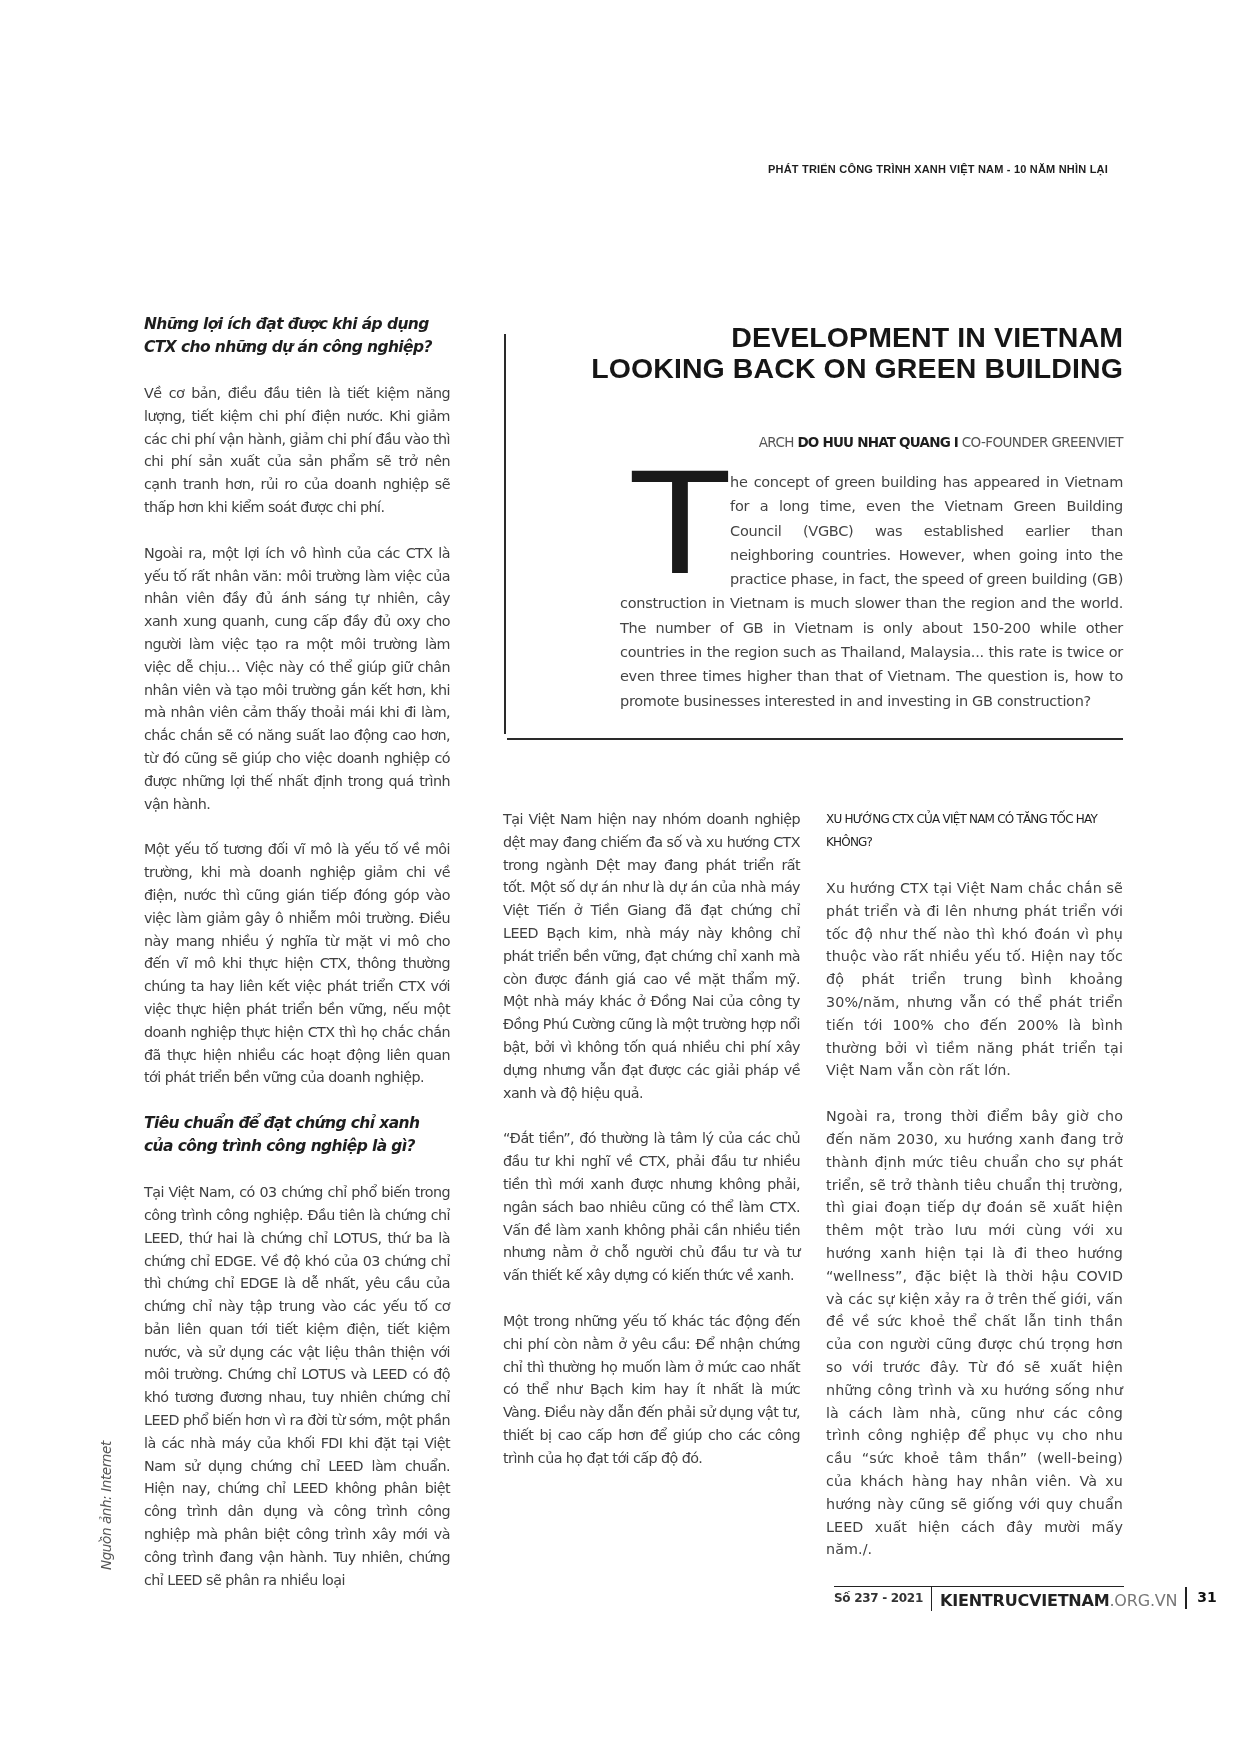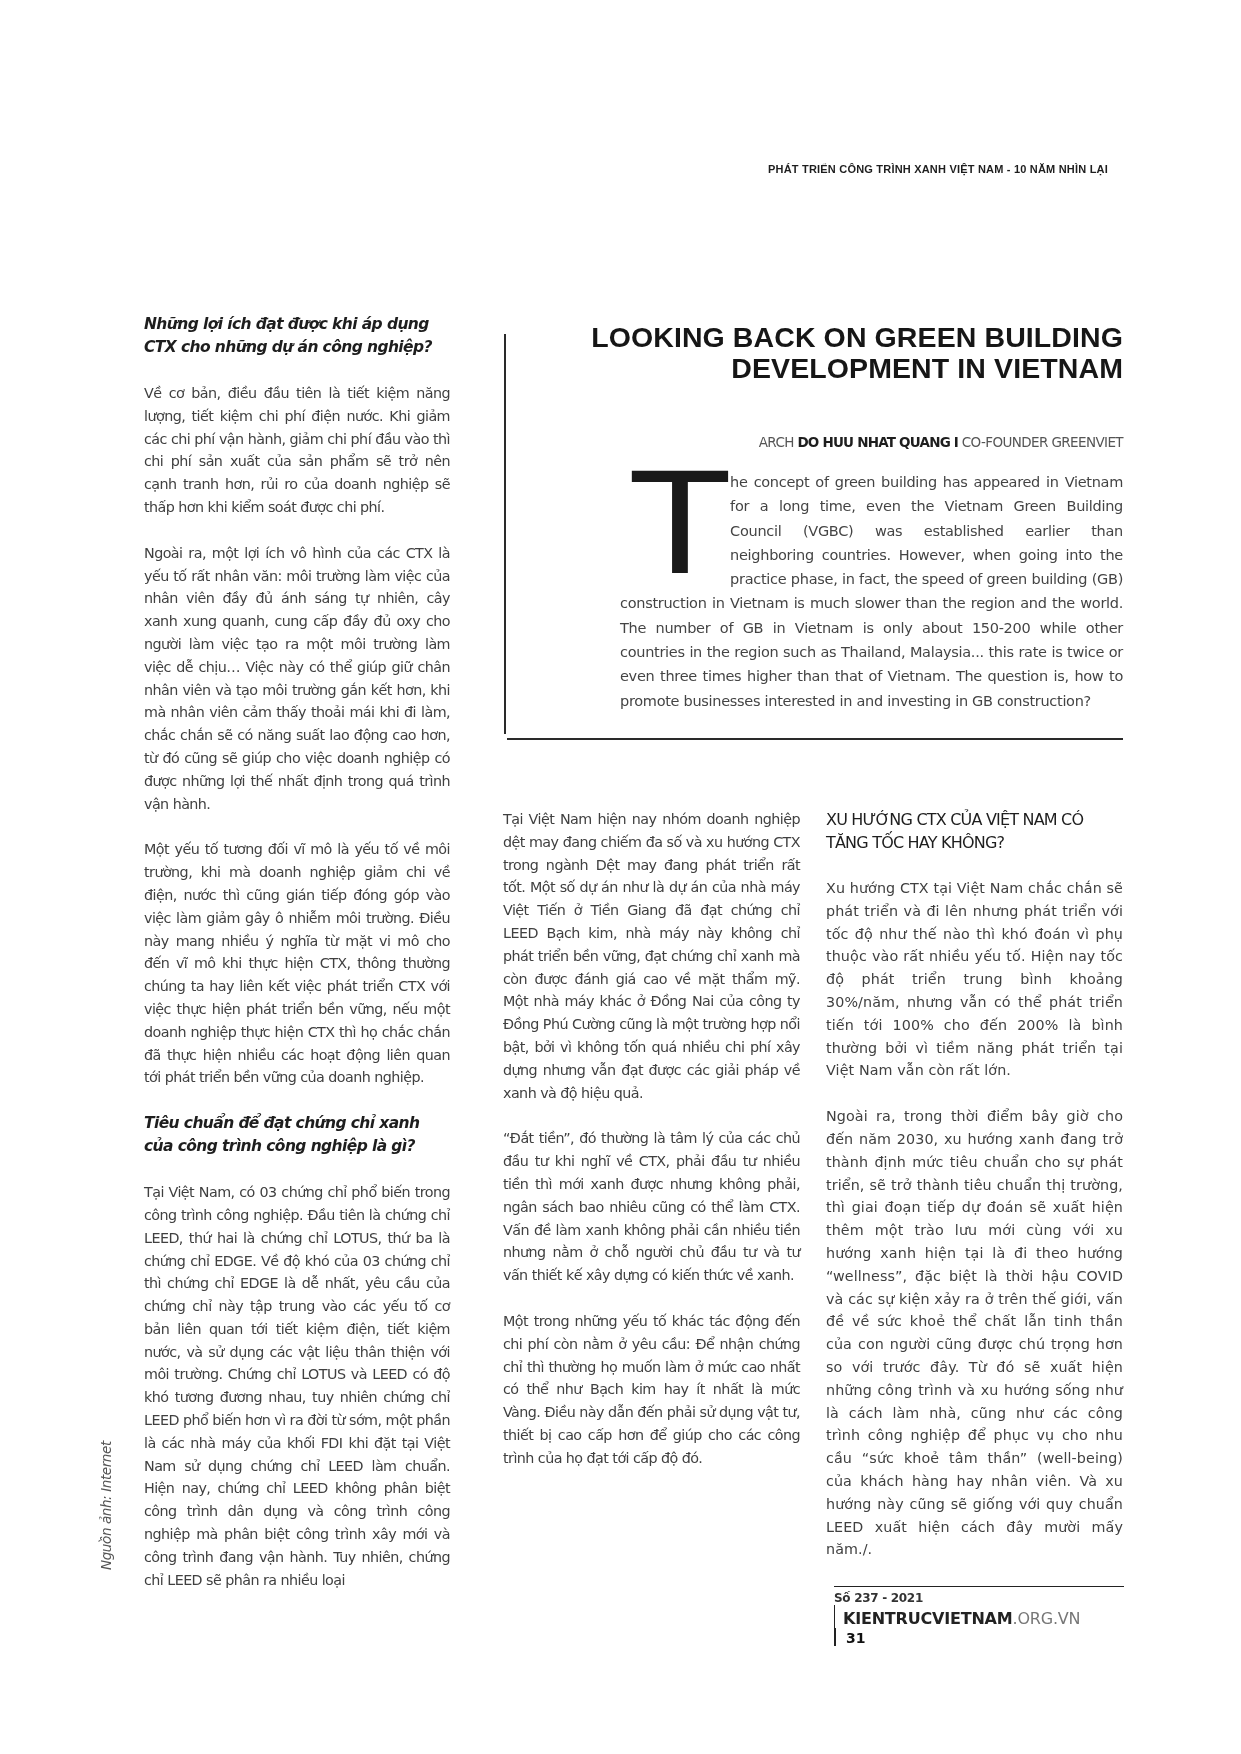--- a/index.html
+++ b/index.html
@@ -8,21 +8,21 @@
 
   .running-head { position: absolute; top: 163px; right: 133px;
     font-family: "Liberation Sans", sans-serif; font-weight: bold; font-size: 11px;
     color: #1e1e1e; letter-spacing: 0.2px; }
 
   .col { position: absolute; font-size: 14.3px; line-height: 22.8px; text-align: justify;
     font-family: "DejaVu Sans", sans-serif; color: #404040; letter-spacing: -0.55px; }
   .col p { margin: 0 0 23px 0; }
   .col h3.q { margin: 0 0 23px 0; font-style: italic; font-weight: bold; font-size: 15.5px;
     line-height: 23px; color: #1e1e1e; letter-spacing: -0.6px; text-align: left; }
-  .col h3.caps { margin: 0 0 23px 0; font-weight: normal; font-size: 16px; line-height: 23px;
+  .col h3.caps { margin: 0 0 23px 0; font-weight: normal; font-size: 12px; line-height: 23px;
     color: #1e1e1e; letter-spacing: -0.8px; text-align: left; }
 
   #col1 { left: 144px; top: 313px; width: 306px; }
   #col2 { left: 503px; top: 808px; width: 297px; }
   #col3 { left: 826px; top: 808px; width: 297px; letter-spacing: 0.1px; }
 
   .title-box { position: absolute; left: 503px; top: 322px; width: 620px; }
   .v-rule { position: absolute; left: 504px; top: 334px; width: 1.5px; height: 400px; background: #2a2a2a; }
   .h-rule { position: absolute; left: 507px; top: 738px; width: 616px; height: 1.5px; background: #2a2a2a; }
 
@@ -36,21 +36,21 @@
   .intro { position: absolute; left: 620px; top: 470px; width: 503px; font-size: 14.5px; line-height: 24.3px;
     text-align: justify; color: #444; font-family: "DejaVu Sans", sans-serif; letter-spacing: -0.3px; }
   .intro .dropcap { float: left; font-family: "Liberation Sans", sans-serif; font-size: 148px; line-height: 112px;
     height: 118px; margin: -4px 12px 0 8px; color: #1a1a1a; font-weight: normal; transform: scaleX(1.15); transform-origin: left; }
   .intro .first { margin: 0; }
 
   .credit { position: absolute; left: 98px; top: 1570px; transform: rotate(-90deg); transform-origin: left top;
     font-style: italic; font-size: 13.5px; color: #555; white-space: nowrap; font-family: "DejaVu Sans", sans-serif; letter-spacing: -0.4px; }
 
   .footer { position: absolute; top: 1586px; left: 834px; width: 290px; height: 24px; border-top: 1.5px solid #222;
-    display: flex; align-items: flex-start; font-family: "DejaVu Sans", sans-serif; flex-direction: column; }
+    display: flex; align-items: flex-start; font-family: "DejaVu Sans", sans-serif; }
   .footer .issue { font-weight: bold; font-size: 12px; color: #333; padding: 4px 8px 0 0; white-space: nowrap; letter-spacing: -0.3px; }
   .footer .site { border-left: 1.5px solid #222; height: 20px; padding: 4px 8px 0 8px; font-size: 16px; white-space: nowrap; letter-spacing: -0.2px; }
   .footer .site b { color: #222; }
   .footer .site span.dom { color: #777; font-weight: normal; }
   .footer .page { border-left: 2px solid #222; height: 20px; padding: 2px 0 0 10px; font-weight: bold; font-size: 14px; color: #111; }
 </style>
 </head>
 <body>
 
 <div class="running-head">PHÁT TRIỂN CÔNG TRÌNH XANH VIỆT NAM - 10 NĂM NHÌN LẠI</div>
@@ -61,22 +61,22 @@
   <p>Ngoài ra, một lợi ích vô hình của các CTX là yếu tố rất nhân văn: môi trường làm việc của nhân viên đầy đủ ánh sáng tự nhiên, cây xanh xung quanh, cung cấp đầy đủ oxy cho người làm việc tạo ra một môi trường làm việc dễ chịu… Việc này có thể giúp giữ chân nhân viên và tạo môi trường gắn kết hơn, khi mà nhân viên cảm thấy thoải mái khi đi làm, chắc chắn sẽ có năng suất lao động cao hơn, từ đó cũng sẽ giúp cho việc doanh nghiệp có được những lợi thế nhất định trong quá trình vận hành.</p>
   <p>Một yếu tố tương đối vĩ mô là yếu tố về môi trường, khi mà doanh nghiệp giảm chi về điện, nước thì cũng gián tiếp đóng góp vào việc làm giảm gây ô nhiễm môi trường. Điều này mang nhiều ý nghĩa từ mặt vi mô cho đến vĩ mô khi thực hiện CTX, thông thường chúng ta hay liên kết việc phát triển CTX với việc thực hiện phát triển bền vững, nếu một doanh nghiệp thực hiện CTX thì họ chắc chắn đã thực hiện nhiều các hoạt động liên quan tới phát triển bền vững của doanh nghiệp.</p>
   <h3 class="q">Tiêu chuẩn để đạt chứng chỉ xanh của công trình công nghiệp là gì?</h3>
   <p>Tại Việt Nam, có 03 chứng chỉ phổ biến trong công trình công nghiệp. Đầu tiên là chứng chỉ LEED, thứ hai là chứng chỉ LOTUS, thứ ba là chứng chỉ EDGE. Về độ khó của 03 chứng chỉ thì chứng chỉ EDGE là dễ nhất, yêu cầu của chứng chỉ này tập trung vào các yếu tố cơ bản liên quan tới tiết kiệm điện, tiết kiệm nước, và sử dụng các vật liệu thân thiện với môi trường. Chứng chỉ LOTUS và LEED có độ khó tương đương nhau, tuy nhiên chứng chỉ LEED phổ biến hơn vì ra đời từ sớm, một phần là các nhà máy của khối FDI khi đặt tại Việt Nam sử dụng chứng chỉ LEED làm chuẩn. Hiện nay, chứng chỉ LEED không phân biệt công trình dân dụng và công trình công nghiệp mà phân biệt công trình xây mới và công trình đang vận hành. Tuy nhiên, chứng chỉ LEED sẽ phân ra nhiều loại</p>
 </div>
 
 <div class="v-rule"></div>
 <div class="h-rule"></div>
 <div class="title-box">
   <div class="title">
+    <div>DEVELOPMENT IN VIETNAM</div>
     <div>LOOKING BACK ON GREEN BUILDING</div>
-    <div>DEVELOPMENT IN VIETNAM</div>
   </div>
   <div class="byline"><span>ARCH </span><b>DO HUU NHAT QUANG I</b><span> CO-FOUNDER GREENVIET</span></div>
 </div>
 
 <div class="intro">
   <span class="dropcap">T</span>
   <p class="first">he concept of green building has appeared in Vietnam for a long time, even the Vietnam Green Building Council (VGBC) was established earlier than neighboring countries. However, when going into the practice phase, in fact, the speed of green building (GB) construction in Vietnam is much slower than the region and the world. The number of GB in Vietnam is only about 150-200 while other countries in the region such as Thailand, Malaysia... this rate is twice or even three times higher than that of Vietnam. The question is, how to promote businesses interested in and investing in GB construction?</p>
 </div>
 
 <div class="col" id="col2">

